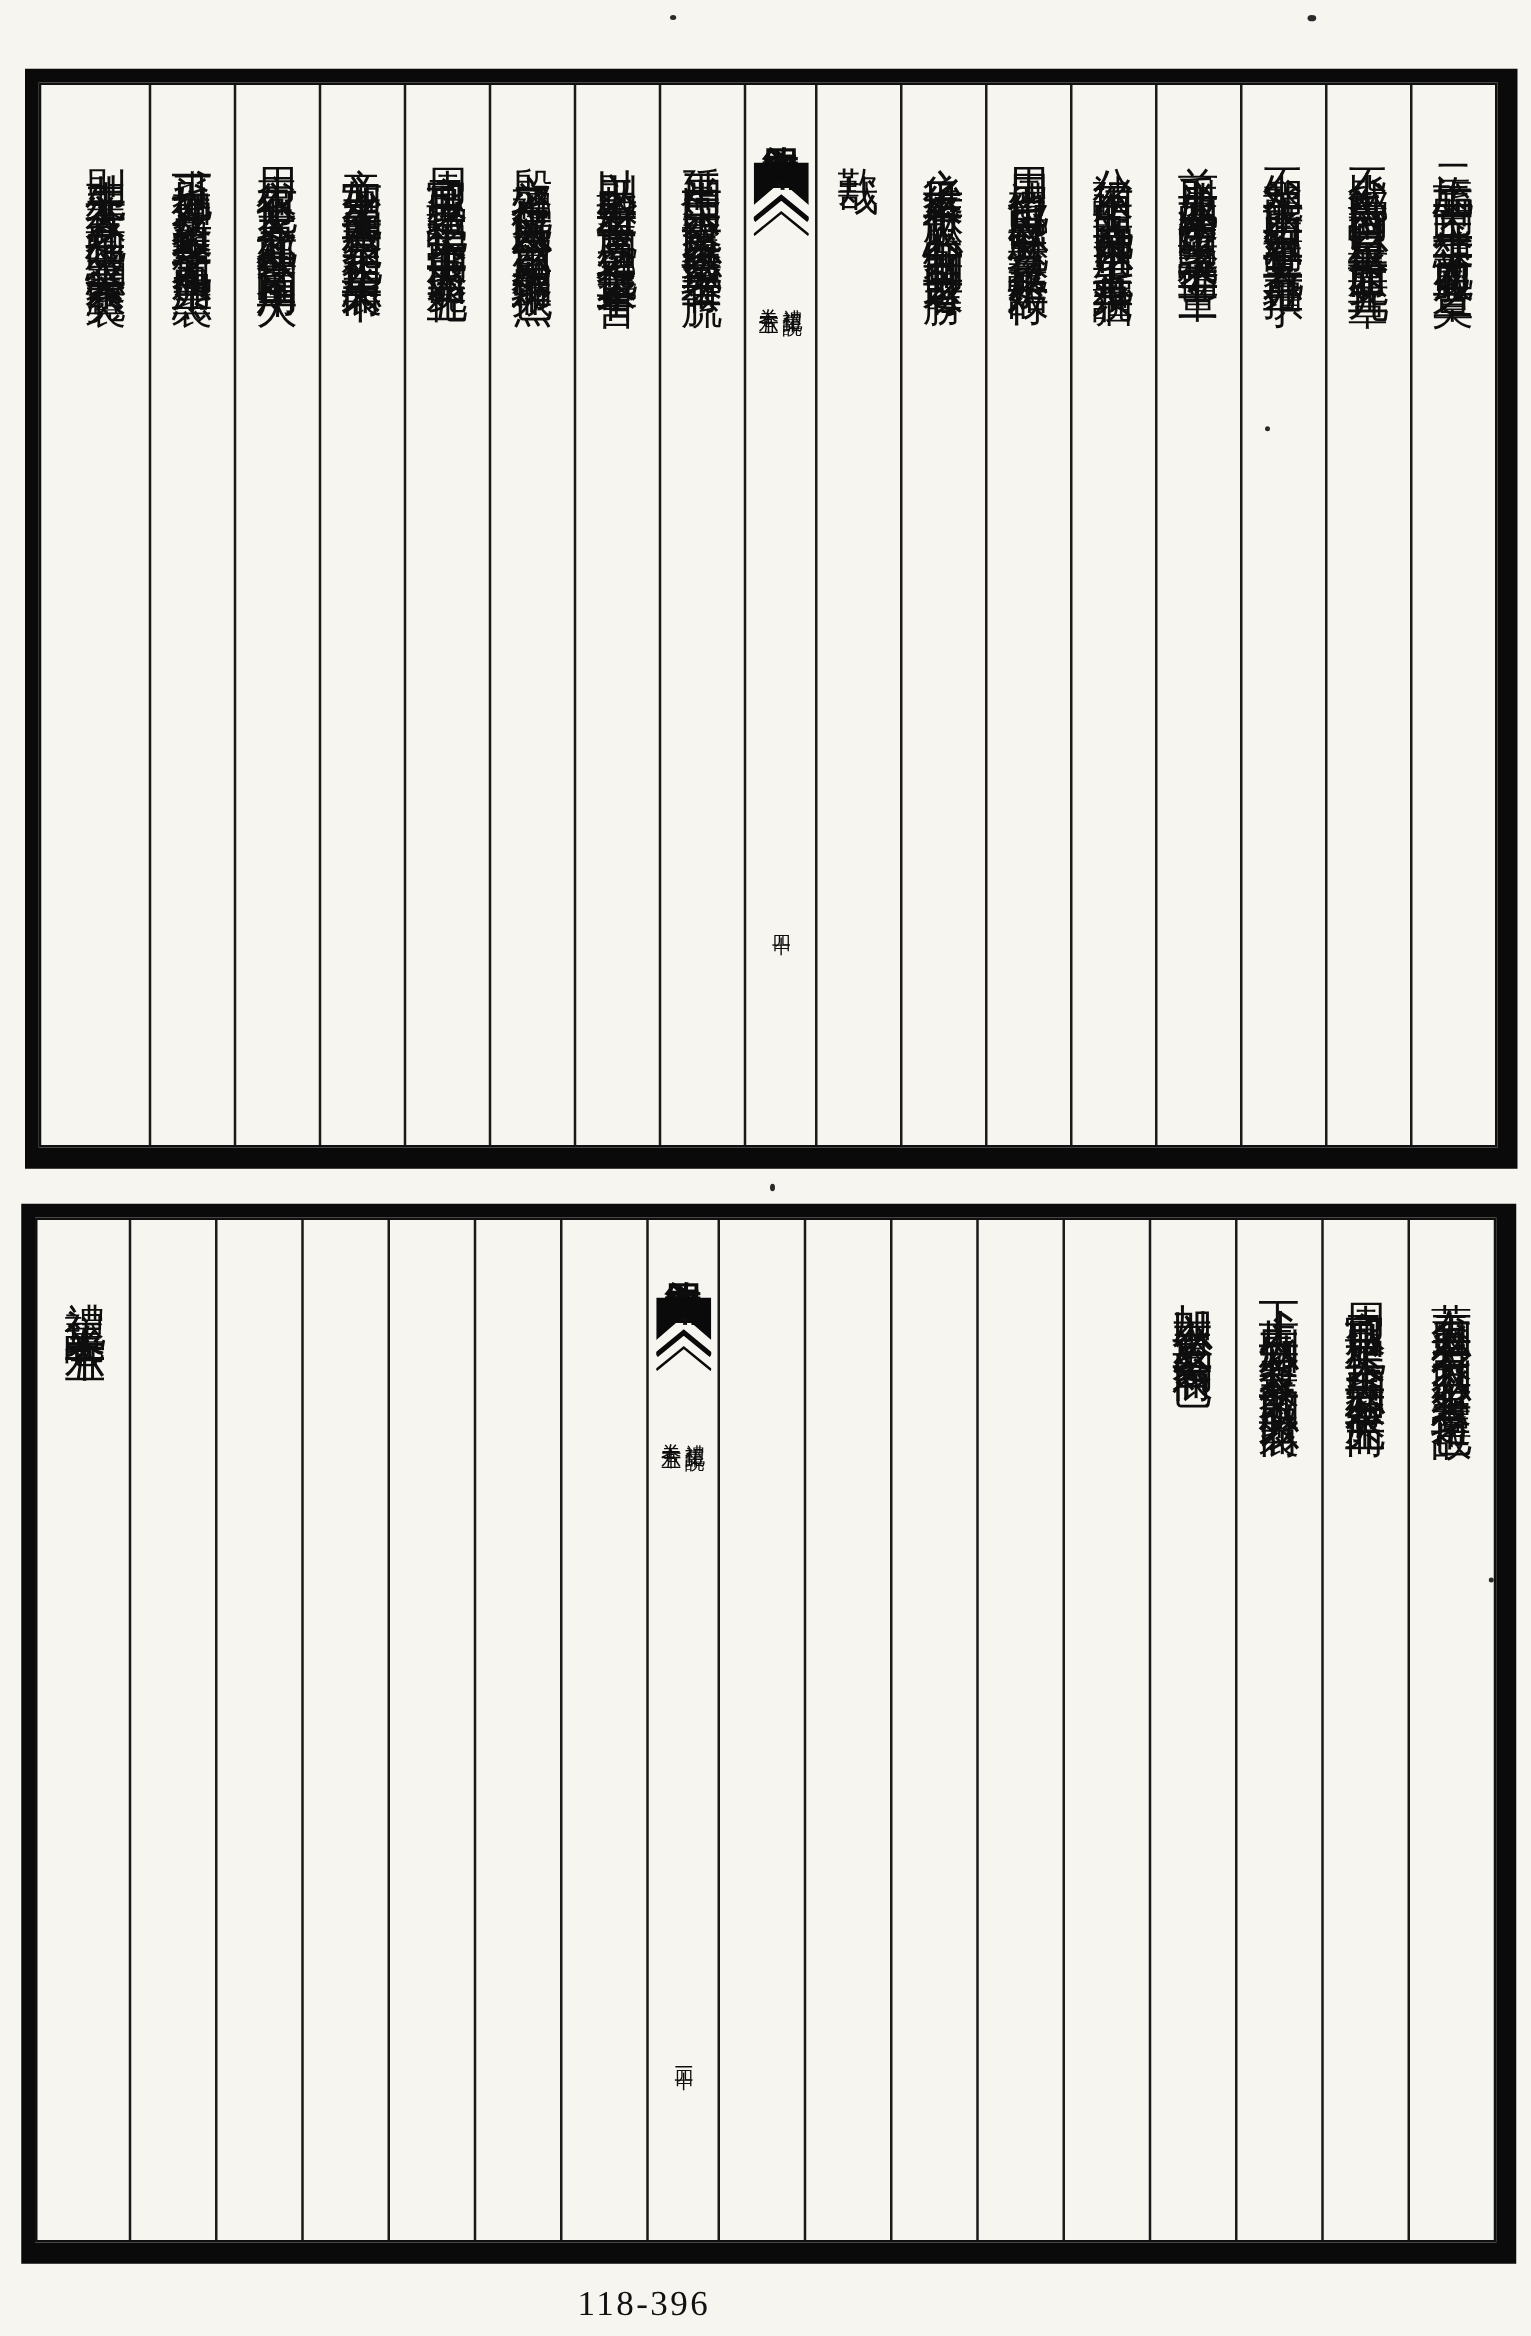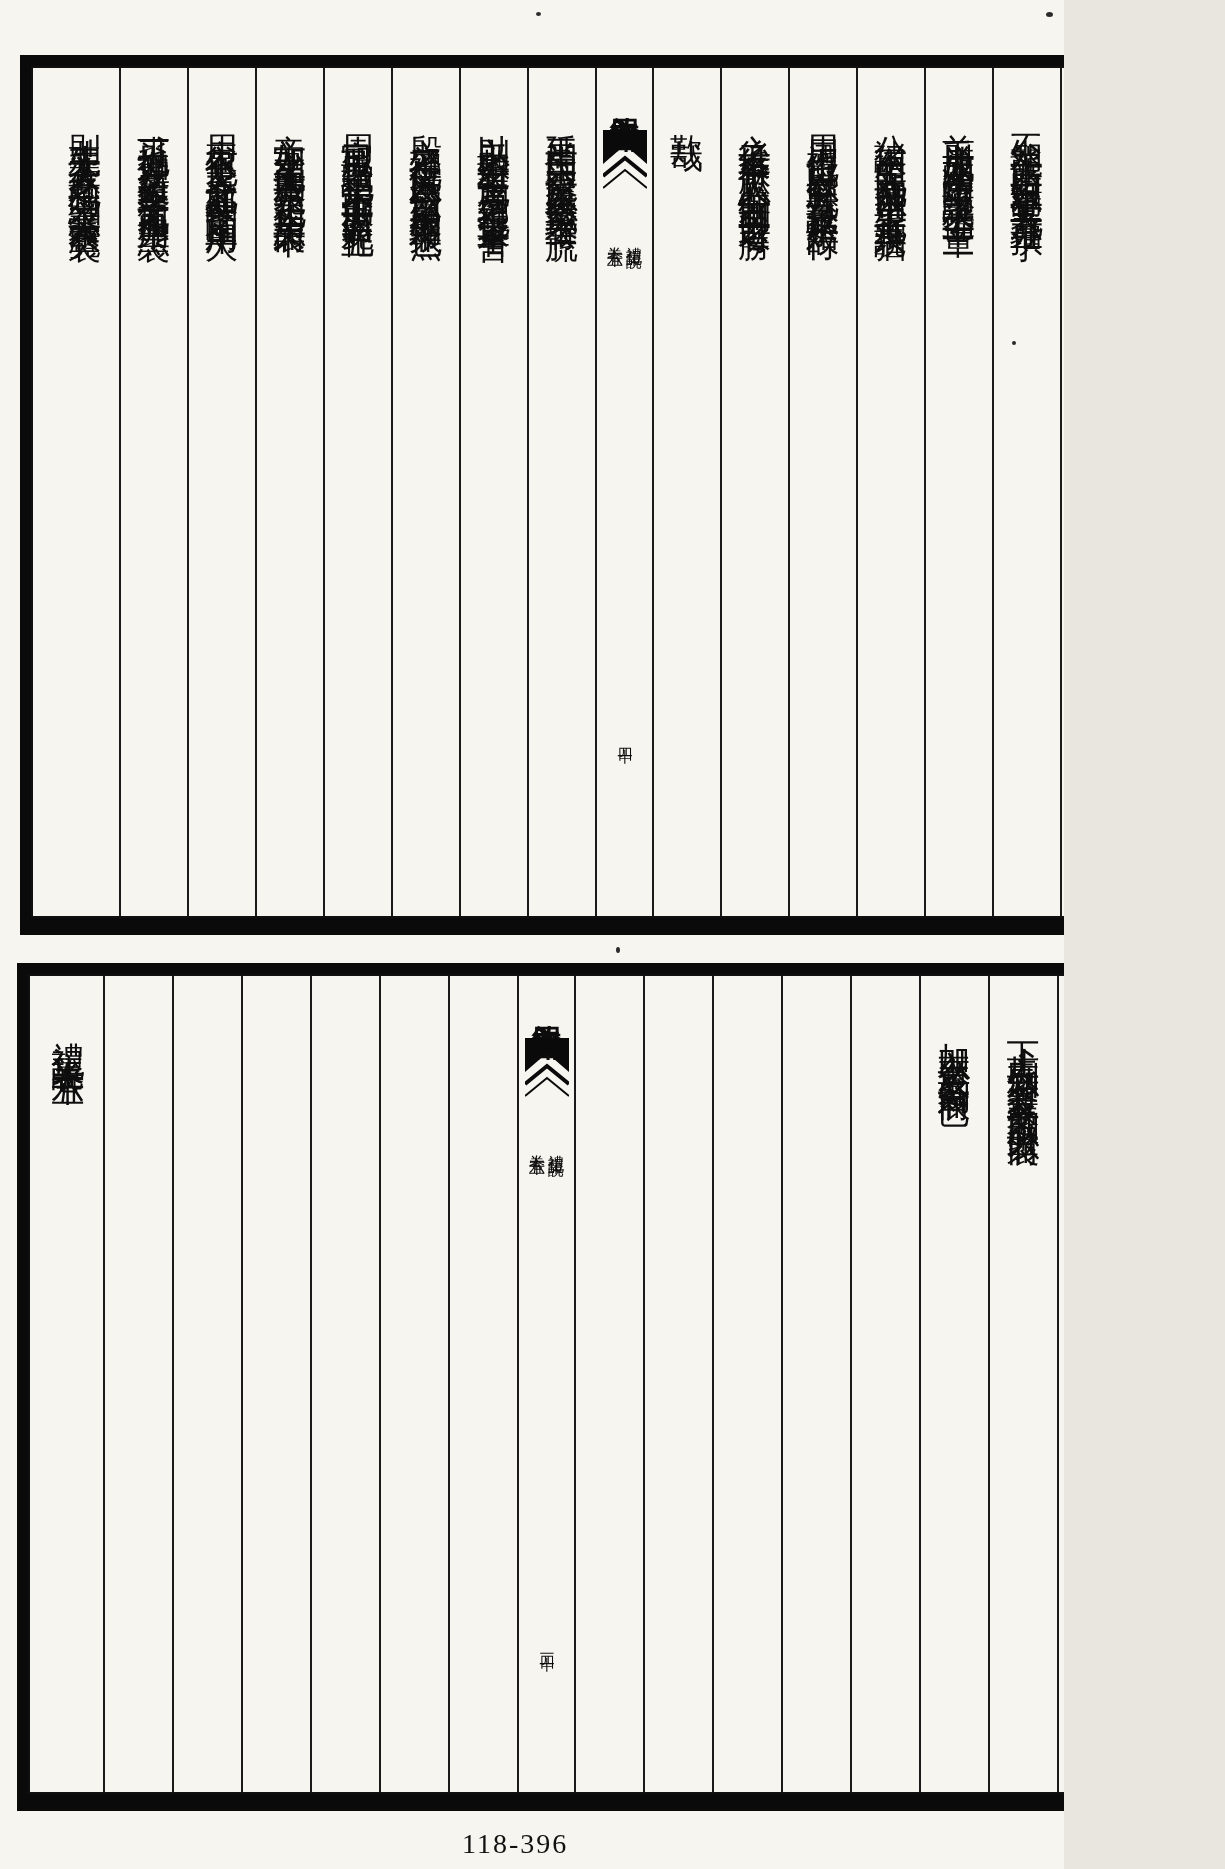--- a/index.html
+++ b/index.html
@@ -1,16 +1,16 @@
 <!DOCTYPE html>
 <html><head>
 <meta charset="utf-8">
 <style>
   html,body{margin:0;padding:0;background:#e8e6df;}
-  #page{position:relative;width:1064px;height:1869px;background:#f7f5ef;overflow:hidden;
+  #page{position:relative;width:1225px;height:1869px;background:#f7f5ef;overflow:hidden;
         font-family:"DejaVu Serif","Liberation Serif",serif;color:#0d0d0d;}
   
   .block{position:absolute;box-sizing:border-box;background:#f7f5ef;
          border:solid #0a0a0a;border-width:11px 16px 17px 11px;}
   .block-inner{box-sizing:border-box;height:100%;border:2px solid #101010;margin:0;
                padding:0;position:relative;}
   .cols{display:flex;flex-direction:row-reverse;justify-content:flex-start;height:100%;}
   .col{box-sizing:border-box;border-left:2px solid #1a1a1a;height:100%;
        display:flex;justify-content:center;padding-top:40px;}
   .col:last-child{border-left:none;}

